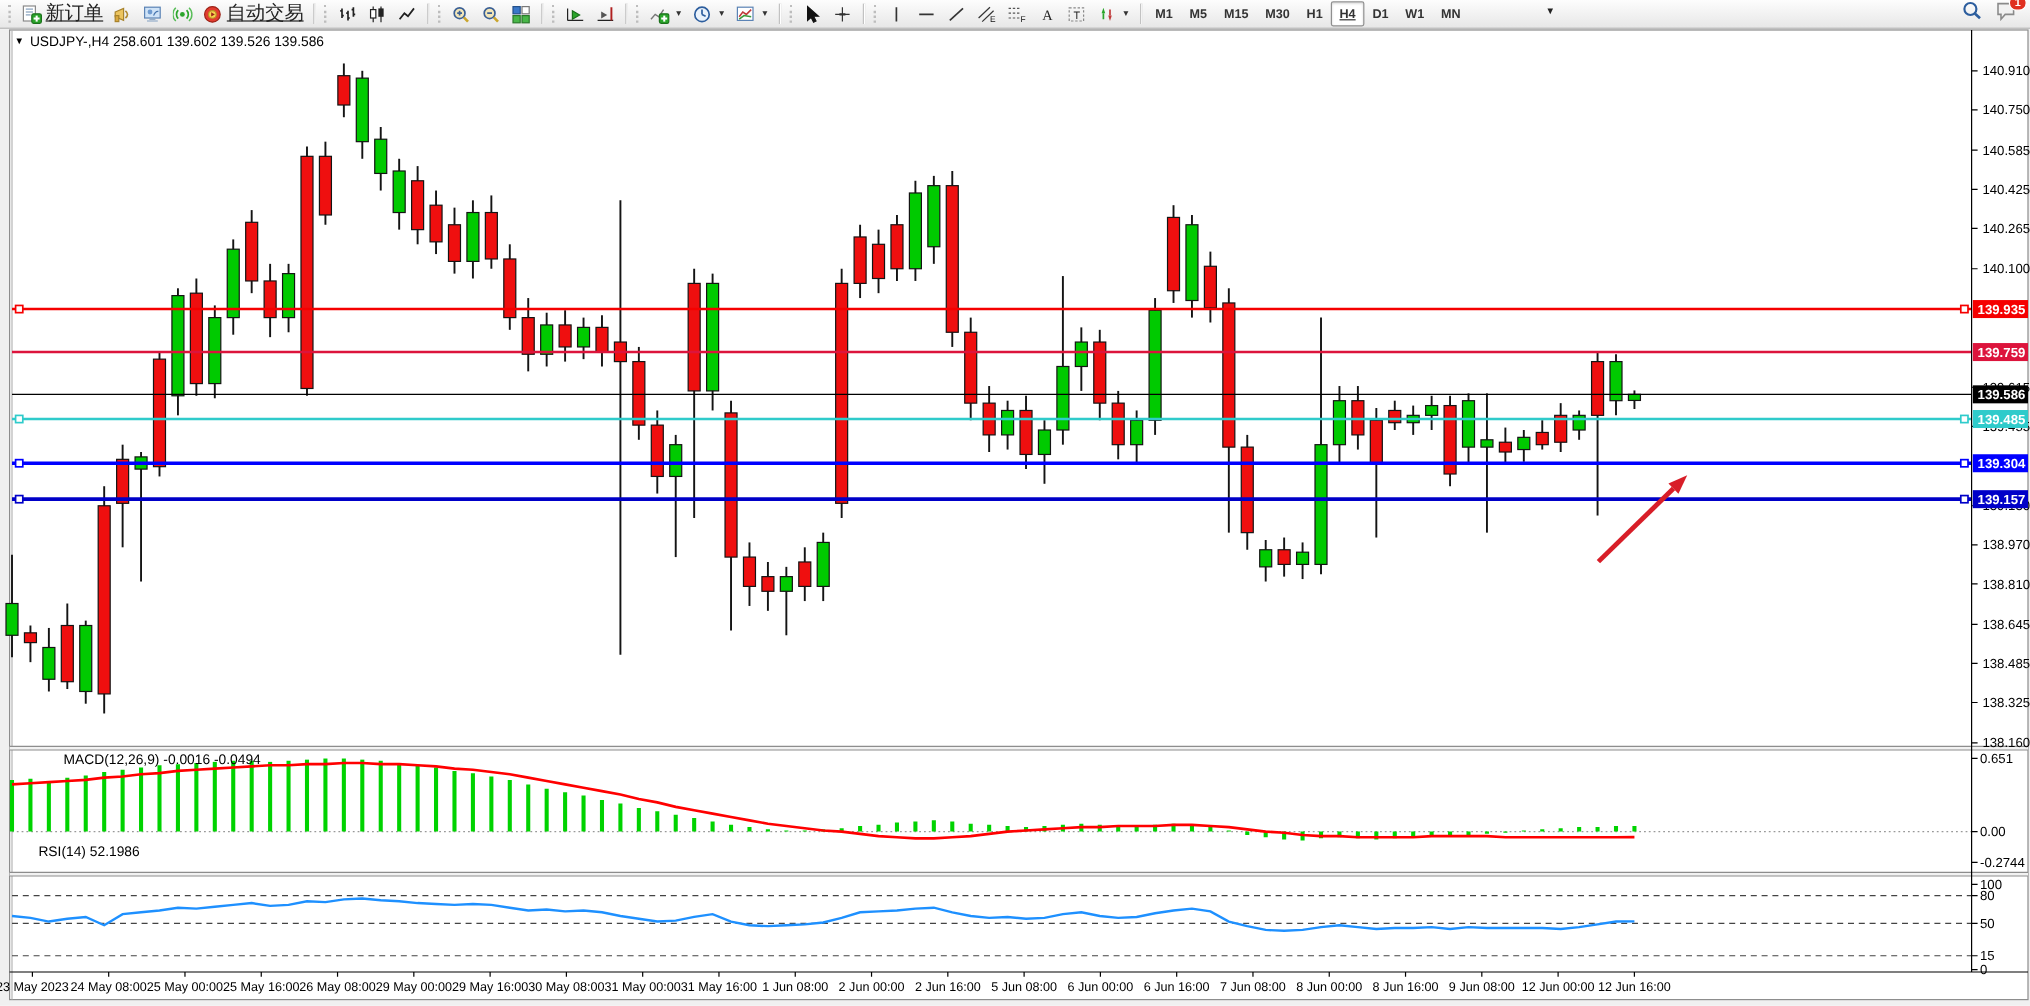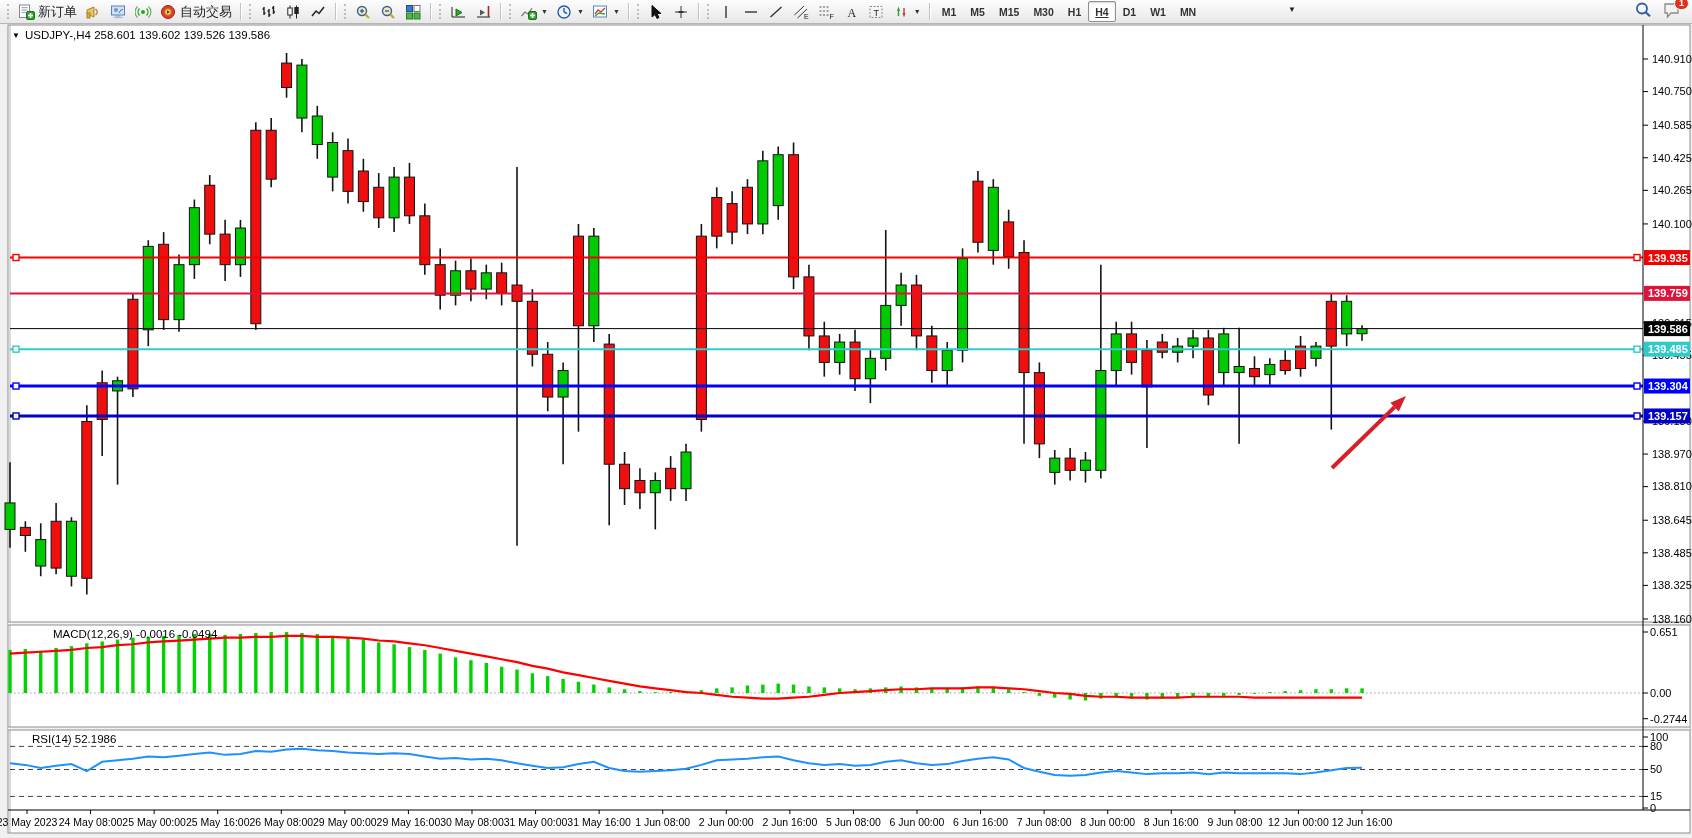--- a/index.html
+++ b/index.html
@@ -6,38 +6,38 @@
     background:#f0f0f0;font-family:"Liberation Sans",sans-serif;}
   #stage{position:relative;width:1692px;height:838px;}
   #chart-svg{position:absolute;left:0;top:0;}
   
   .toolbar{position:absolute;left:0;top:0;width:1692px;height:24px;
     background:linear-gradient(#fdfdfd,#e7e7e7);border-bottom:1px solid #b5b5b5;
     display:flex;align-items:center;padding:0 4px;box-sizing:border-box;z-index:5;}
   .tb-btn{height:20px;display:flex;align-items:center;justify-content:center;gap:3px;
     padding:0 3px;border:1px solid transparent;border-radius:2px;font-size:12px;color:#222;cursor:default;}
   .tb-btn svg{display:block;}
-  .tb-btn .cjk{font-size:13px;line-height:20px;}
+  .tb-btn .cjk{font-size:16px;line-height:20px;text-decoration:underline;}
   .tb-sep{width:1px;height:17px;background:#c2c2c2;border-right:1px solid #fff;margin:0 4px;}
   .grip{width:2px;height:15px;border-left:2px dotted #bdbdbd;margin:0 3px;}
   .caret{font-size:7px;color:#333;margin-left:1px;}
   .tf-btn{font-size:10.5px;font-weight:bold;color:#333;padding:1px 6px;height:17px;
     display:flex;align-items:center;border:1px solid transparent;border-radius:2px;}
   .tf-btn.active{background:#ffffff;border-color:#8f8f8f;box-shadow:inset 0 1px 2px rgba(0,0,0,.18);text-decoration:underline;}
   .tb-right{margin-left:auto;display:flex;align-items:center;gap:10px;padding-right:6px;}
   .badge{position:absolute;top:-4px;right:-7px;background:#e03020;color:#fff;border-radius:8px;
     font-size:9px;font-weight:bold;padding:0 4px;line-height:11px;border:1px solid #fff;}
   .chat-wrap{position:relative;}
   .overflow-chevron{position:absolute;left:1288px;top:5px;font-size:8px;color:#222;z-index:6;}
   
   .pane-label{position:absolute;font-size:11.5px;color:#000;z-index:4;white-space:nowrap;}
   #symbol-title{left:12px;top:29px;}
   #symbol-title .tri{font-size:8px;margin-right:5px;vertical-align:1px;}
   #macd-label{left:13px;top:628px;padding-left:40px;}
-  #rsi-label{left:13px;top:733px;padding-left:19px;}
+  #rsi-label{left:13px;top:704px;padding-left:19px;}
 </style>
 </head>
 <body>
 
 <div id="stage">
   <svg id="chart-svg" width="1692" height="838">
       <rect x="8" y="25" width="1682" height="808" fill="#ffffff" stroke="#8d8d8d"></rect>
       <line x1="10" y1="25" x2="10" y2="833" stroke="#b5b5b5"></line>
       <g>
         <line x1="10" y1="462.1992799999979" x2="10" y2="547.7264000000011" stroke="#141414" stroke-width="1.6"></line>

